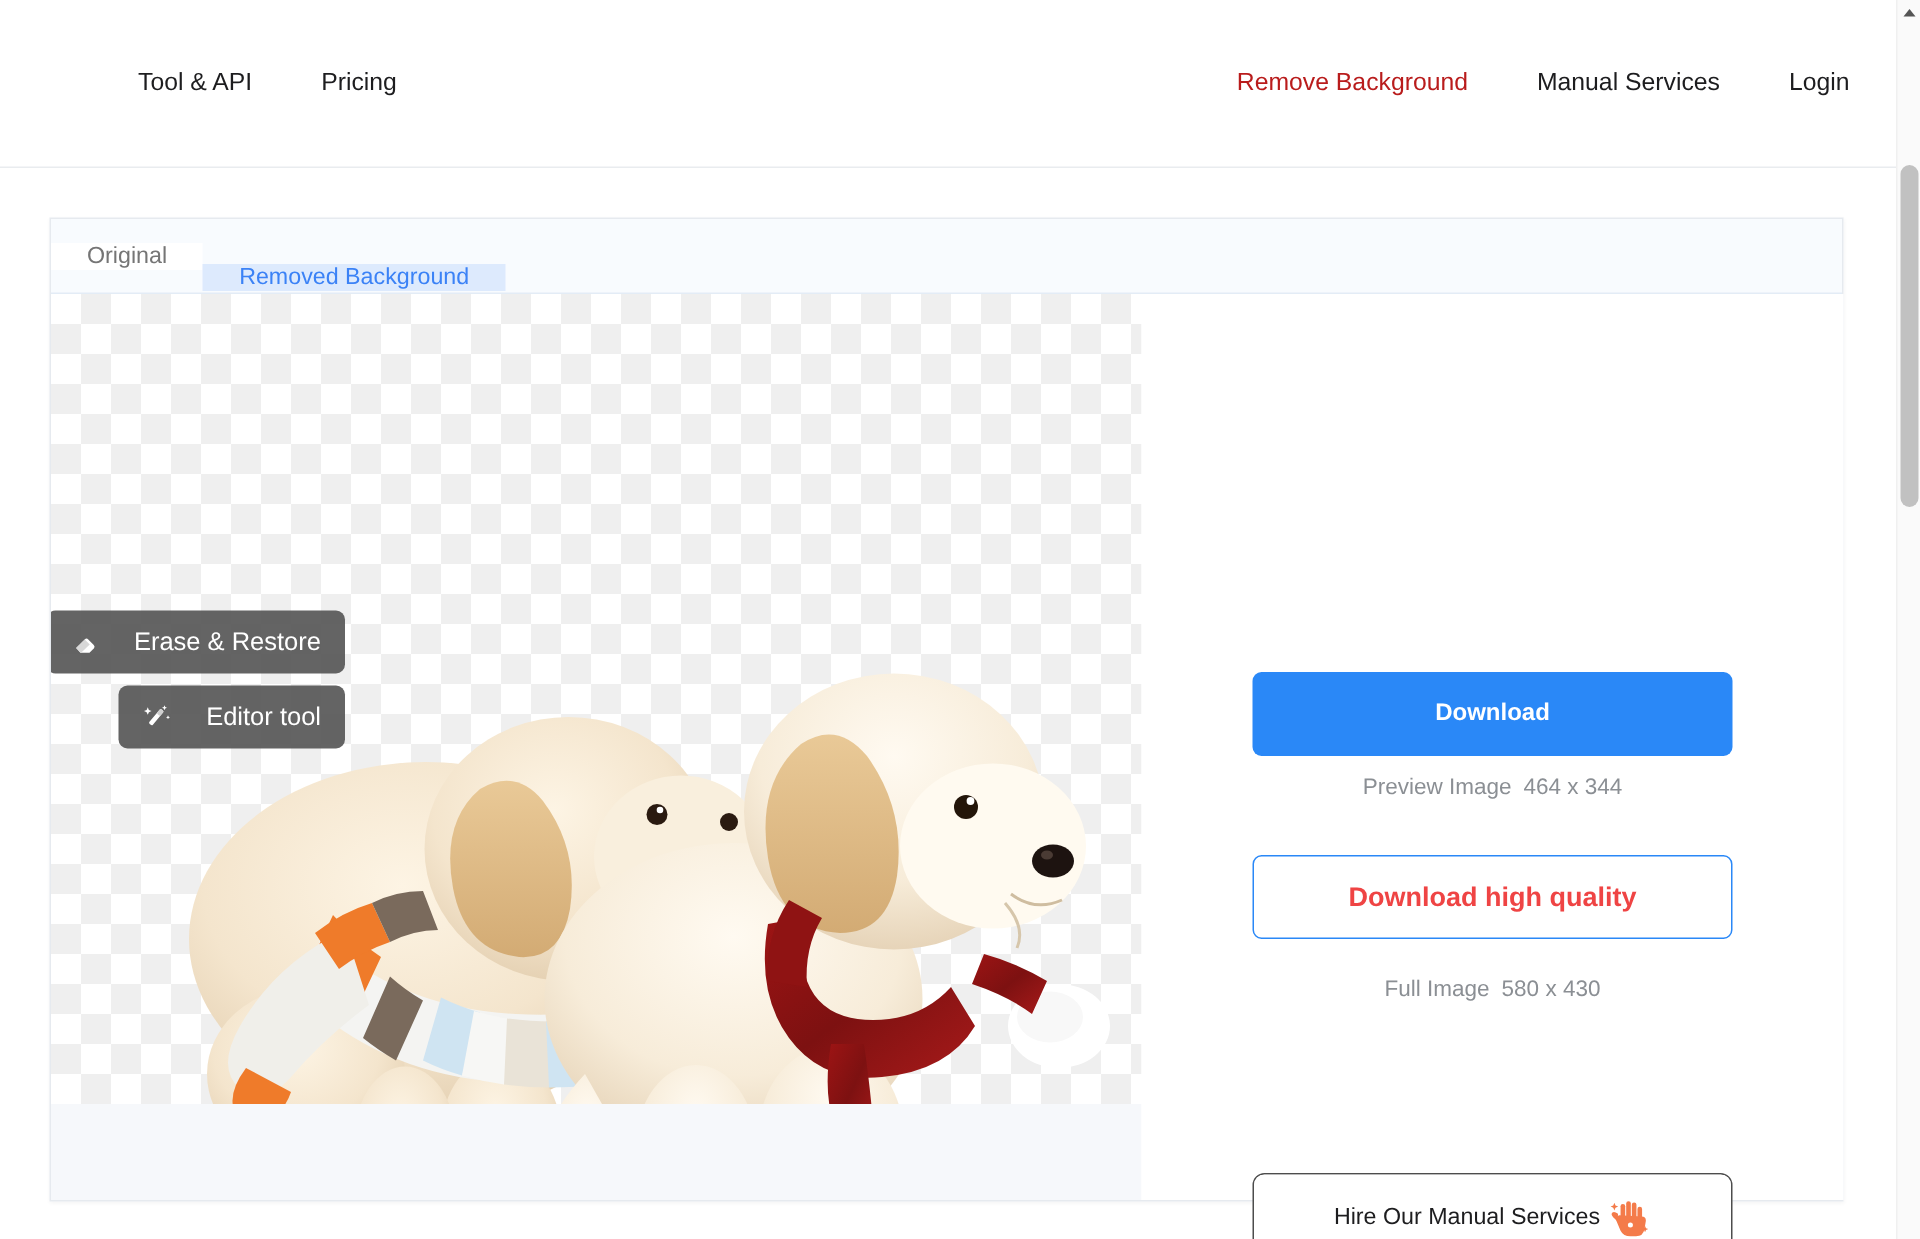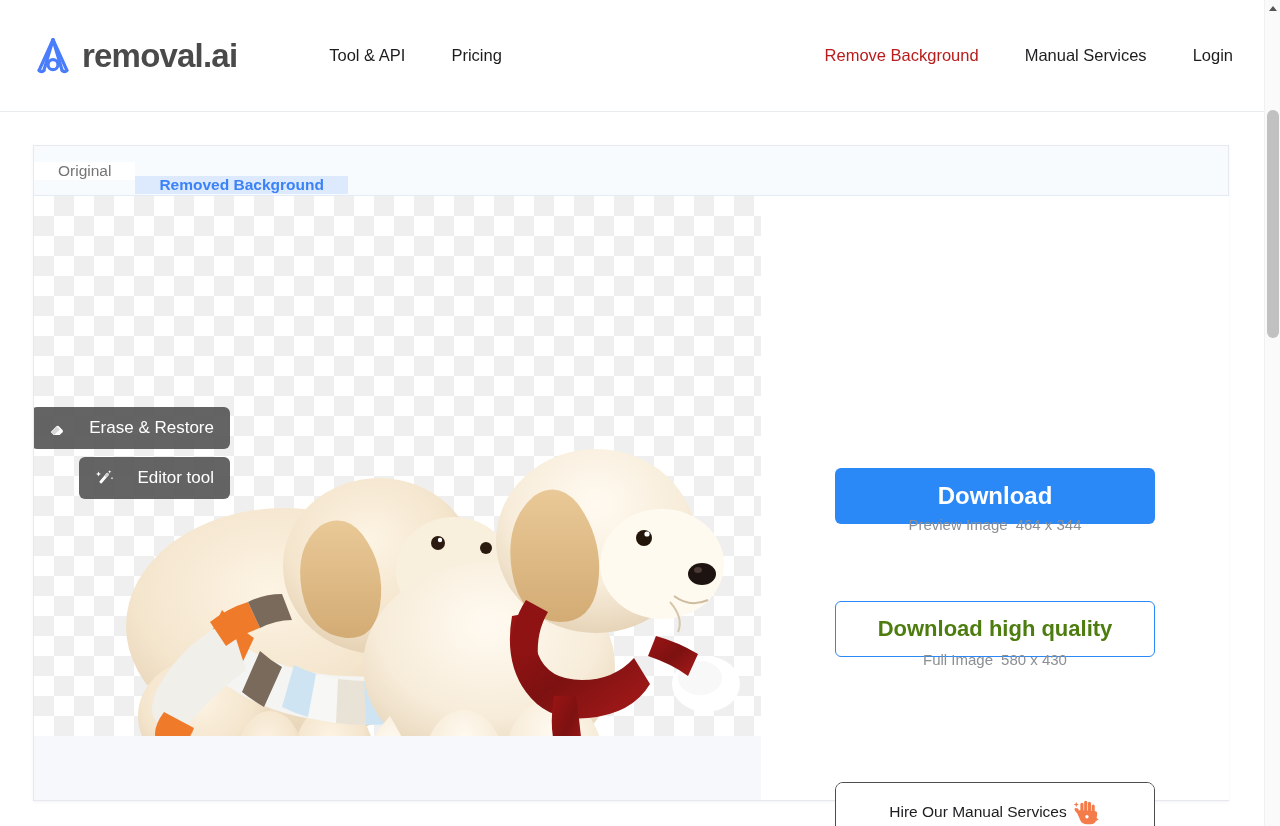--- a/index.html
+++ b/index.html
@@ -46,21 +46,21 @@
   .tab-bar {
     position:absolute; left:0; top:0; width:100%; height:50px;
     background:#f8fbfe; border-bottom:1px solid #e3ecf6;
     display:flex; align-items:center;
   }
   .tab {
     display:flex; align-items:center; justify-content:center;
     padding: 0 24px; font-size: 15.5px; cursor:pointer;
   }
   .tab.inactive { background:#ffffff; color:#757575; }
-  .tab.active { background:#ddeafd; color:#3b82f6; font-weight:700;margin-top:28px; }
+  .tab.active { background:#ddeafd; color:#3b82f6; font-weight:400;margin-top:28px; }
 
   
   .image-pane {
     position:absolute; left:0; top:50px; width:727px; height:540px;
     background-color:#ffffff;
     background-image:
       linear-gradient(45deg, #efefef 25%, transparent 25%, transparent 75%, #efefef 75%, #efefef),
       linear-gradient(45deg, #efefef 25%, transparent 25%, transparent 75%, #efefef 75%, #efefef);
     background-size: 40px 40px;
     background-position: 0 0, 20px 20px;
@@ -83,35 +83,34 @@
   .tool-ico { width:20px; height:20px; display:block; flex:none; }
 
   
   .right-pane {
     position:absolute; left:727px; top:50px; width:468px; height:604px;
     background:#fff;
   }
   .btn-download {
     position:absolute; left:74px; top:252px; width:320px; height:56px;
     background:#2a88f7; border:none; border-radius:6px;
-    color:#fff; font-size:24px; font-weight:bold; cursor:pointer;
+    color:#fff; font-size:16px; font-weight:bold; cursor:pointer;
     font-family:"Liberation Sans", sans-serif;
-    margin-top:20px;
   }
   .size-caption {
     position:absolute; width:320px; left:74px; text-align:center;
     font-size:15px; color:#8b8f94;
   }
   .size-caption .label { margin-right:8px; }
   .cap-preview { top: 320px; }
   .cap-full { top: 455px; }
   .btn-download-hq {
-    position:absolute; left:74px; top:405px; width:320px; height:56px;
+    position:absolute; left:74px; top:374px; width:320px; height:56px;
     background:#fff; border:1px solid #2a88f7; border-radius:6px;
-    color:#4d7c0f; font-size:22px; font-weight:bold; cursor:pointer;
+    color:#ef4444; font-size:18px; font-weight:bold; cursor:pointer;
     font-family:"Liberation Sans", sans-serif;
   }
 
   .hire-card {
     position:absolute; left:74px; top:586px; width:320px; height:100px;
     border:1px solid #4d4d4d; border-radius:8px; overflow:hidden;
     cursor:pointer; background:#fff;
   }
   .hire-top {
     height:57px; display:flex; align-items:center; justify-content:center;
@@ -138,34 +137,20 @@
     position:absolute; left:2px; top:110px; width:12px; height:228px;
     background:#c1c1c1; border-radius:6px; cursor:pointer;
   }
 </style>
 </head>
 <body>
 
 <div id="page">
 
   <header class="site-header">
-    <div class="brand">
-      <svg class="brand-logo" viewBox="0 0 48 48">
-        <g fill="none" stroke="#4a7dfc" stroke-width="3.4" stroke-linecap="round" stroke-linejoin="round">
-          <path d="M24 7 L38.5 39"></path>
-          <path d="M24 7 L9.5 39"></path>
-          <path d="M9.5 39 A3 3 0 0 0 14.5 39"></path>
-          <path d="M33.5 39 A3 3 0 0 0 38.5 39"></path>
-          <path d="M24 7 L14.5 39"></path>
-          <path d="M24 7 L33.5 39"></path>
-          <circle cx="24" cy="33" r="5.2"></circle>
-        </g>
-      </svg>
-      <span class="brand-text">removal.ai</span>
-    </div>
 
     <nav class="nav-left">
       <span class="nav-link">Tool &amp; API</span>
       <span class="nav-link">Pricing</span>
     </nav>
 
     <nav class="nav-right">
       <span class="nav-link accent">Remove Background</span>
       <span class="nav-link">Manual Services</span>
       <span class="nav-link">Login</span>

